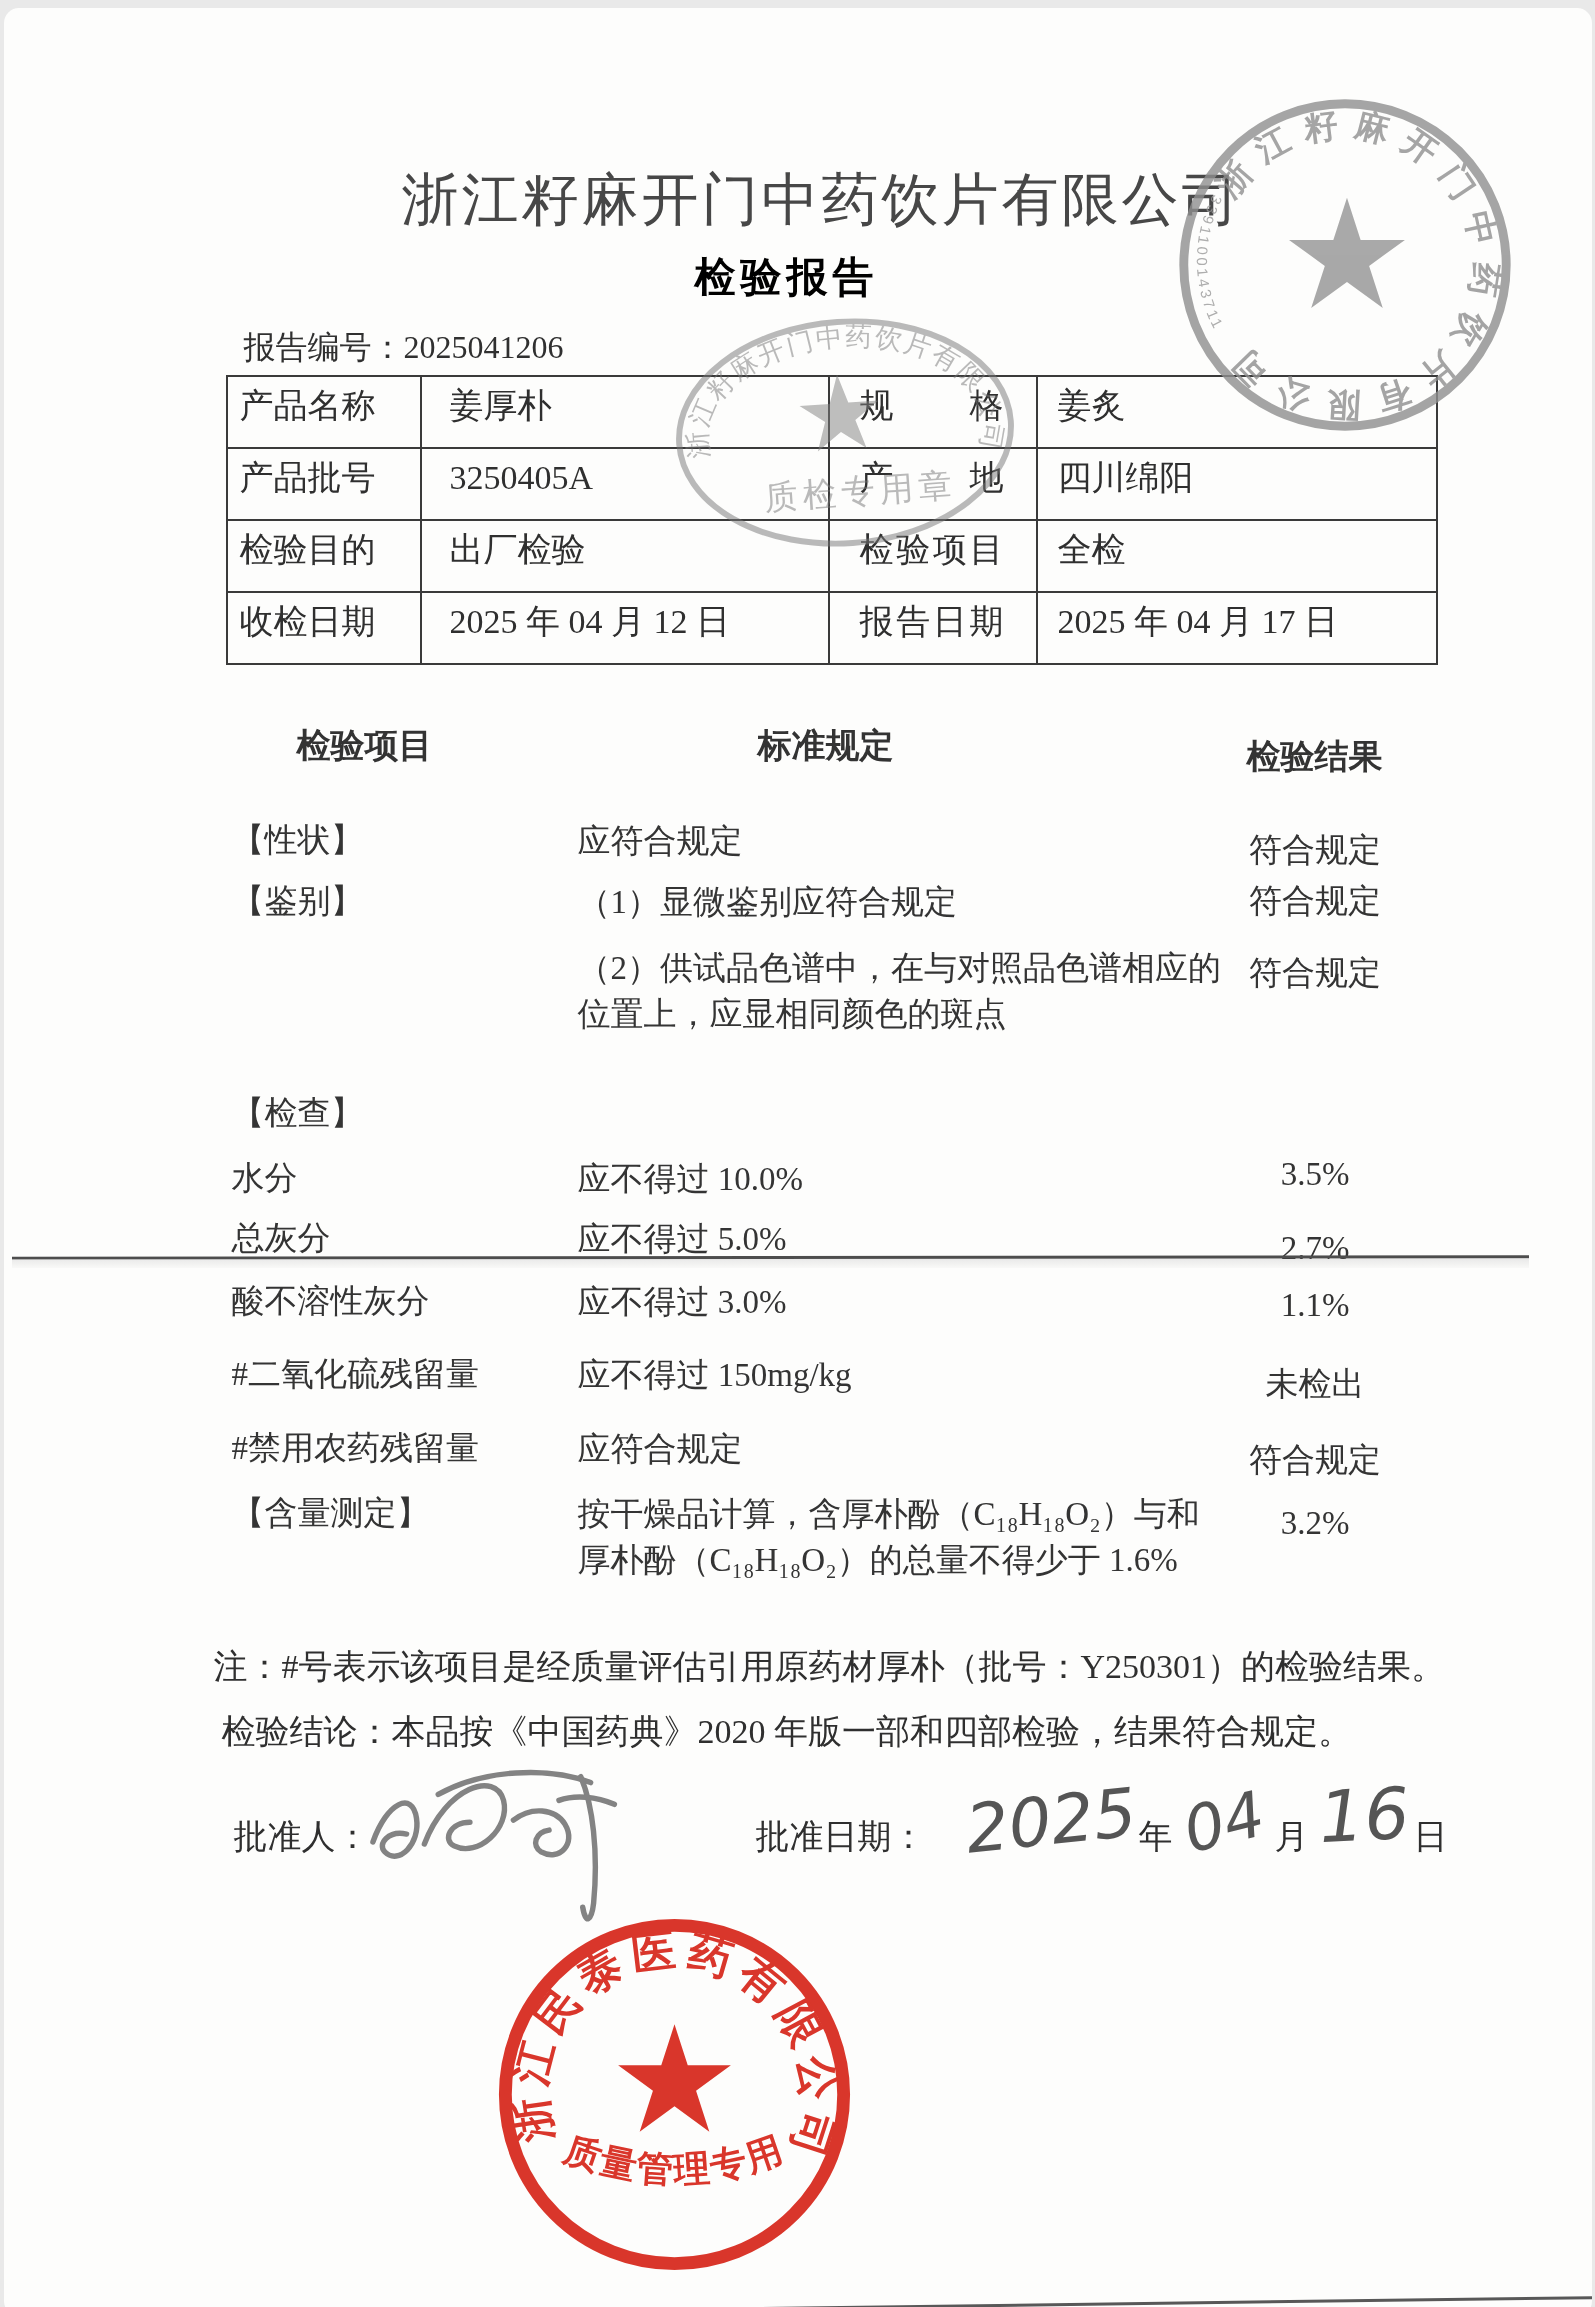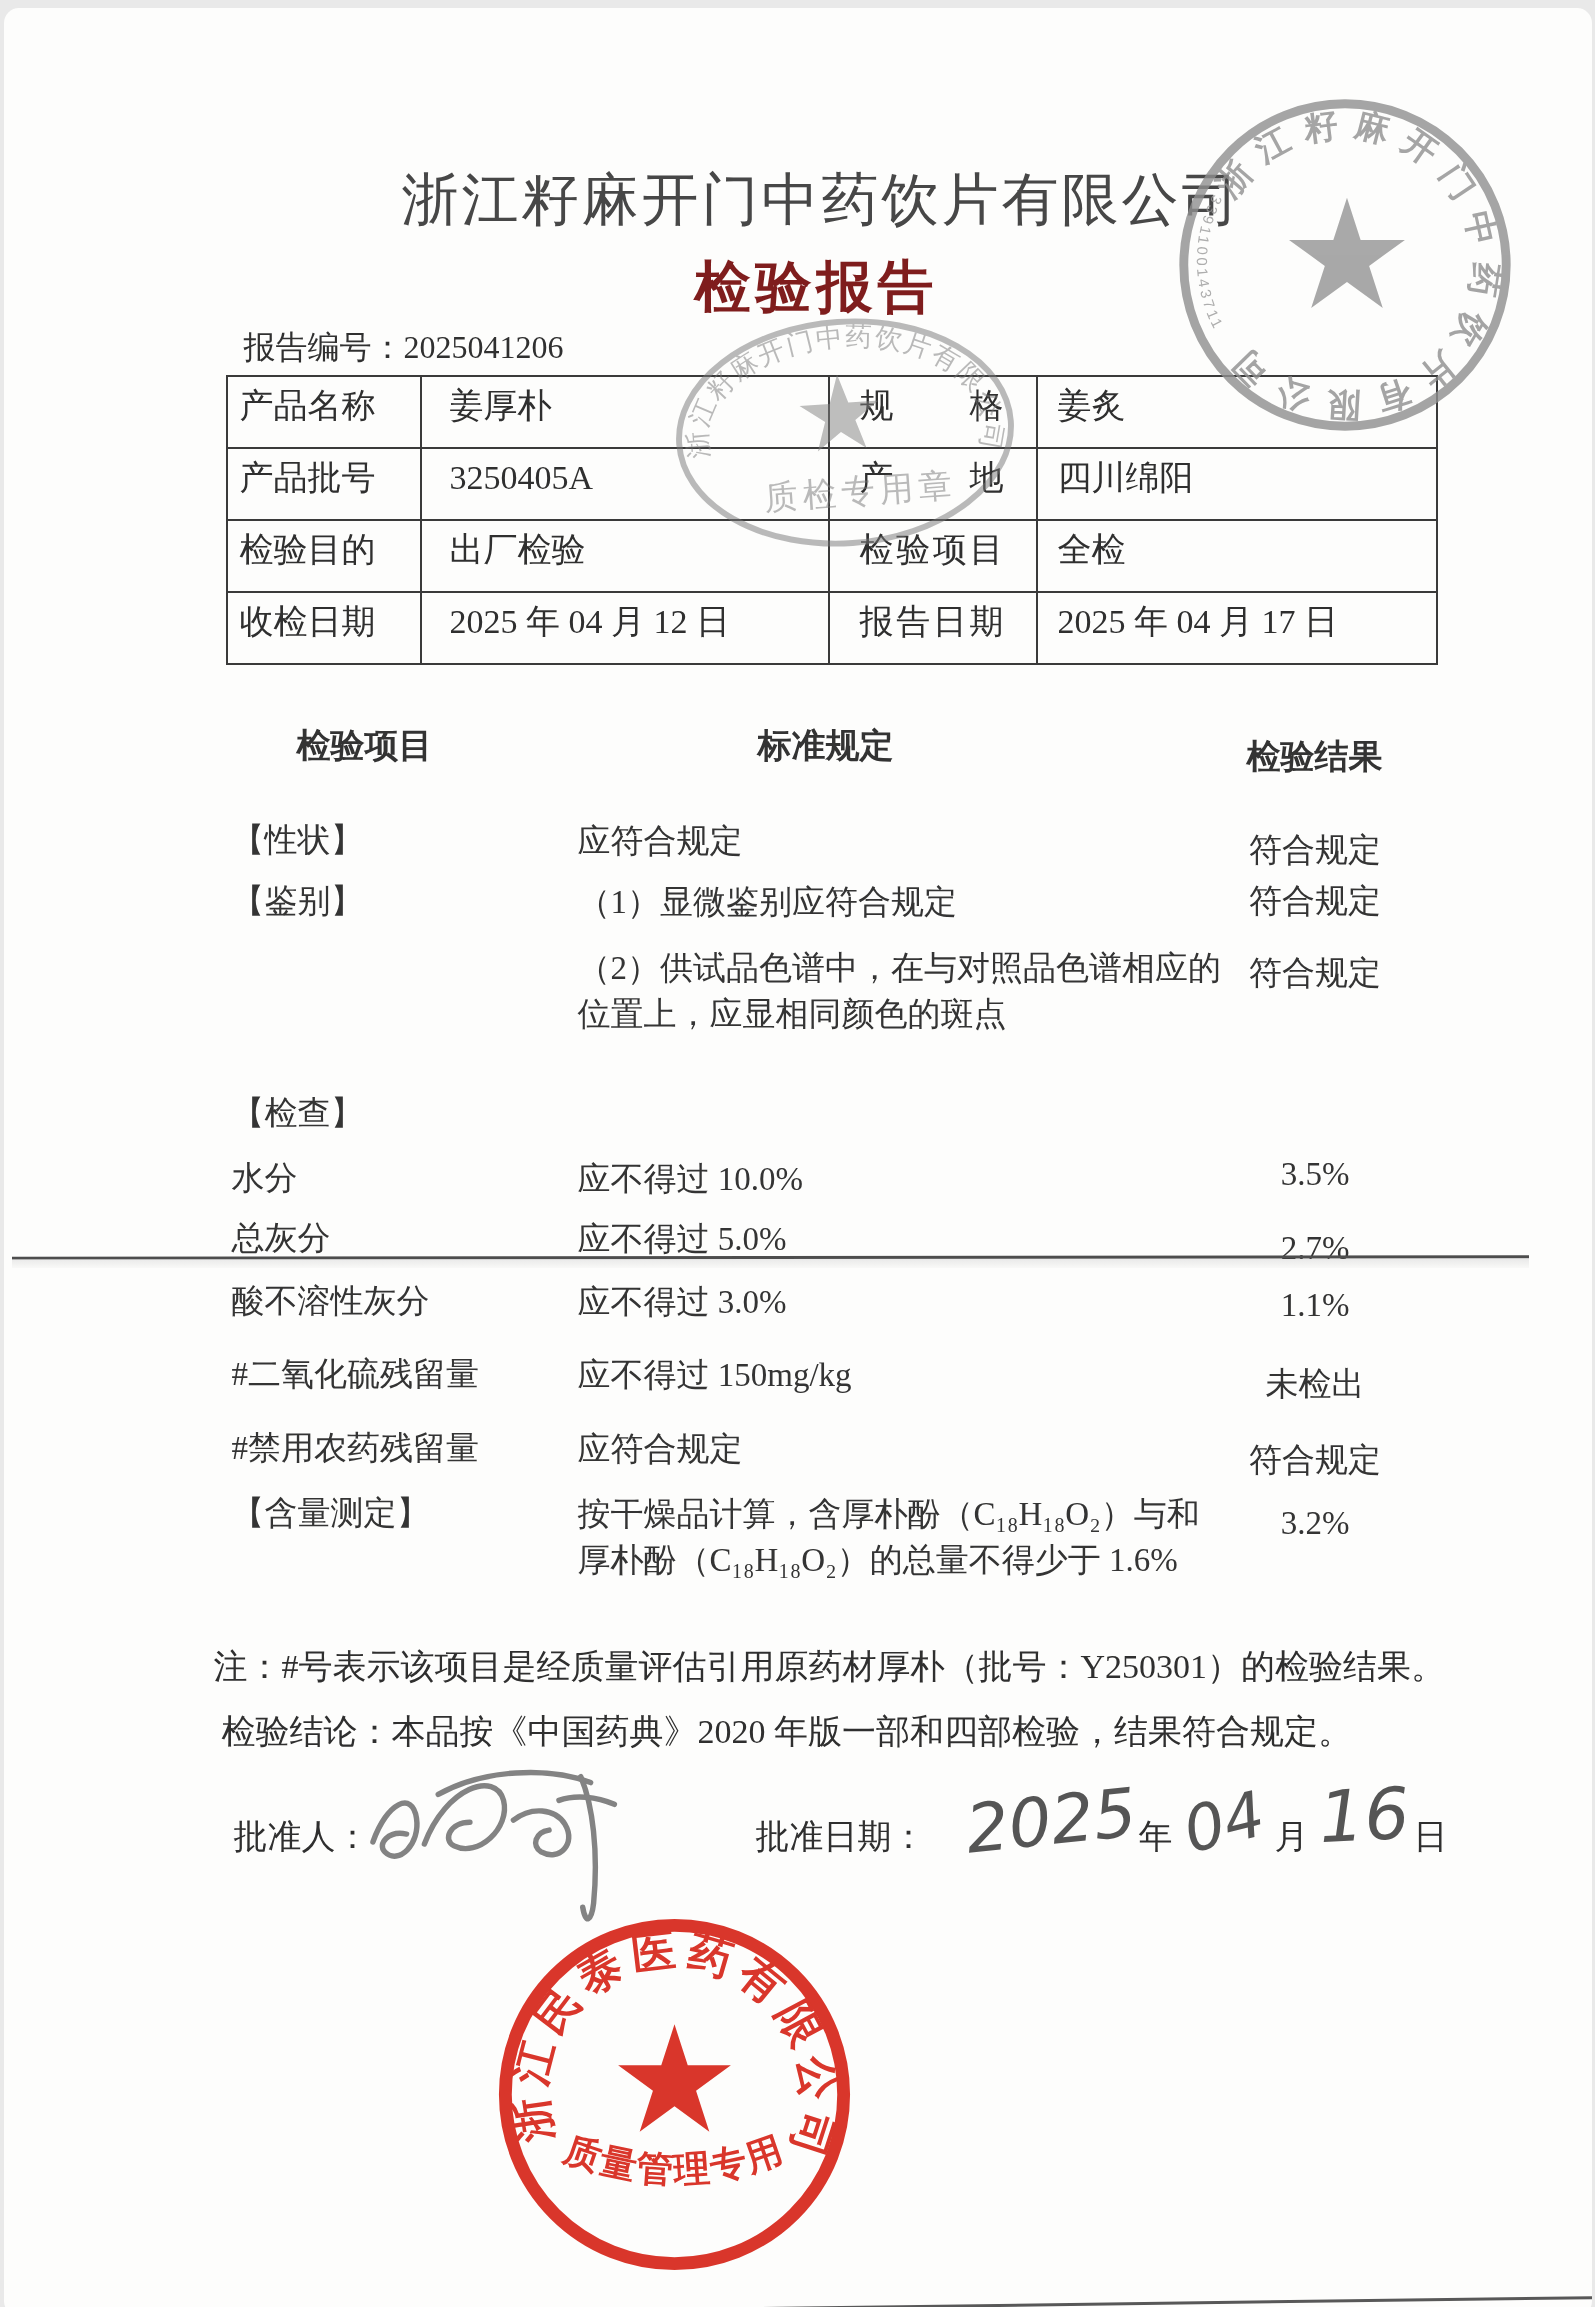--- a/index.html
+++ b/index.html
@@ -11,22 +11,22 @@
     color:#383838;
     border-radius:15px;
   }
   .abs { position:absolute; }
 
   .company-title {
     left:398px; top:154px; width:871px; font-size:57px; letter-spacing:3px;
     white-space:nowrap; color:#474747; font-weight:normal;
   }
   .doc-title {
-    left:691px; top:242px; font-size:56px; font-weight:bold; letter-spacing:5px;
-    font-family:Liberation Mono, monospace; color:#7f1d1d;
+    left:691px; top:242px; font-size:41px; font-weight:bold; letter-spacing:5px;
+    font-family:Liberation Mono, monospace; color:#000000;
   }
   .report-no { left:240px; top:318px; font-size:32px; color:#303030; }
 
   table.info {
     position:absolute; left:222px; top:367px; width:1210px;
     border-collapse:collapse; table-layout:fixed; font-size:34px; color:#2f2f2f;
   }
   table.info td { border:2px solid #3a3a3a; height:72px; padding:0 0 13px 12px; }
   table.info td.v1 { padding-left:28px; }
   table.info td.l2 { padding-left:30px; }

